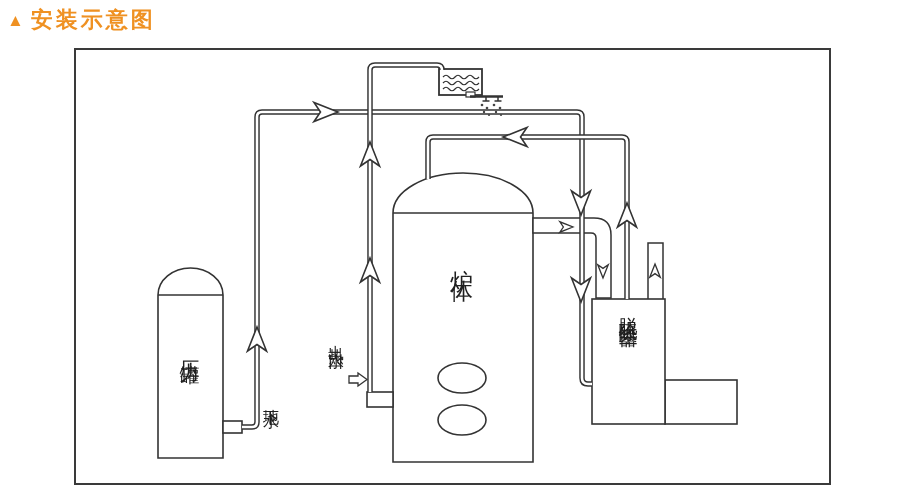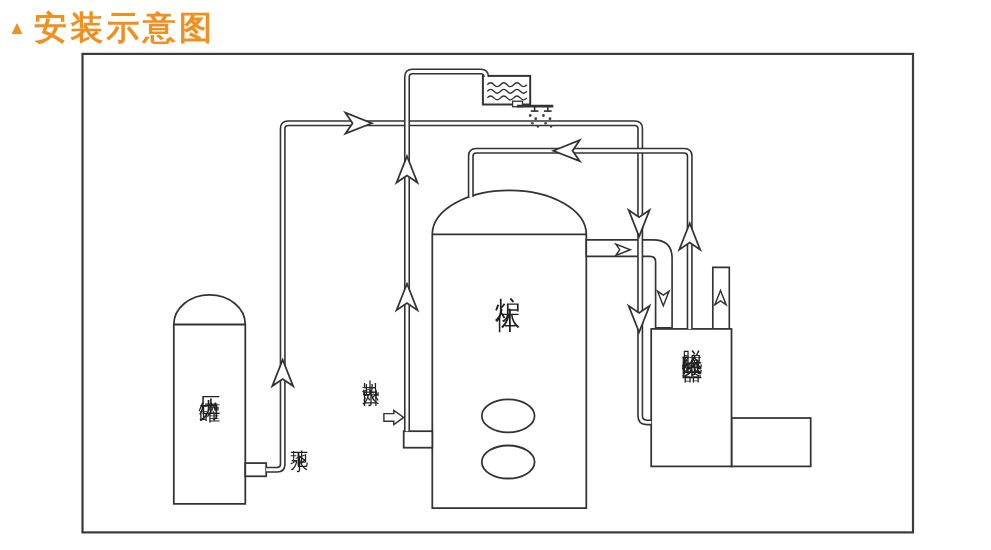--- a/index.html
+++ b/index.html
@@ -1,20 +1,20 @@
 <!DOCTYPE html>
 <html><head>
 <meta charset="utf-8">
 <style>
   html,body{margin:0;padding:0;width:901px;height:500px;background:#ffffff;overflow:hidden;}
   #stage{position:relative;width:901px;height:500px;font-family:"Liberation Sans",sans-serif;}
   #diagram-svg{position:absolute;left:0;top:0;}
   .title{position:absolute;left:7px;top:5px;display:flex;align-items:center;gap:7px;}
   .title .marker{color:#EF9122;font-size:17px;line-height:1;}
-  .title .text{color:#EF9122;font-size:30px;font-weight:bold;letter-spacing:3px;}
+  .title .text{color:#EF9122;font-size:22px;font-weight:bold;letter-spacing:3px;}
   .vlabel{position:absolute;writing-mode:vertical-rl;text-orientation:upright;
           color:#1f1f1f;line-height:1;white-space:nowrap;}
   #label-pressure-tank{left:180px;top:344px;font-size:20px;letter-spacing:3px;}
   #label-groundwater {left:263px;top:396px;font-size:16px;letter-spacing:2px;}
   #label-hot-water   {left:328px;top:332px;font-size:16px;letter-spacing:4px;}
   #label-furnace     {left:450px;top:251px;font-size:23px;letter-spacing:11px;}
   #label-dust        {left:619px;top:302px;font-size:19px;letter-spacing:3px;}
 </style>
 </head>
 <body>

